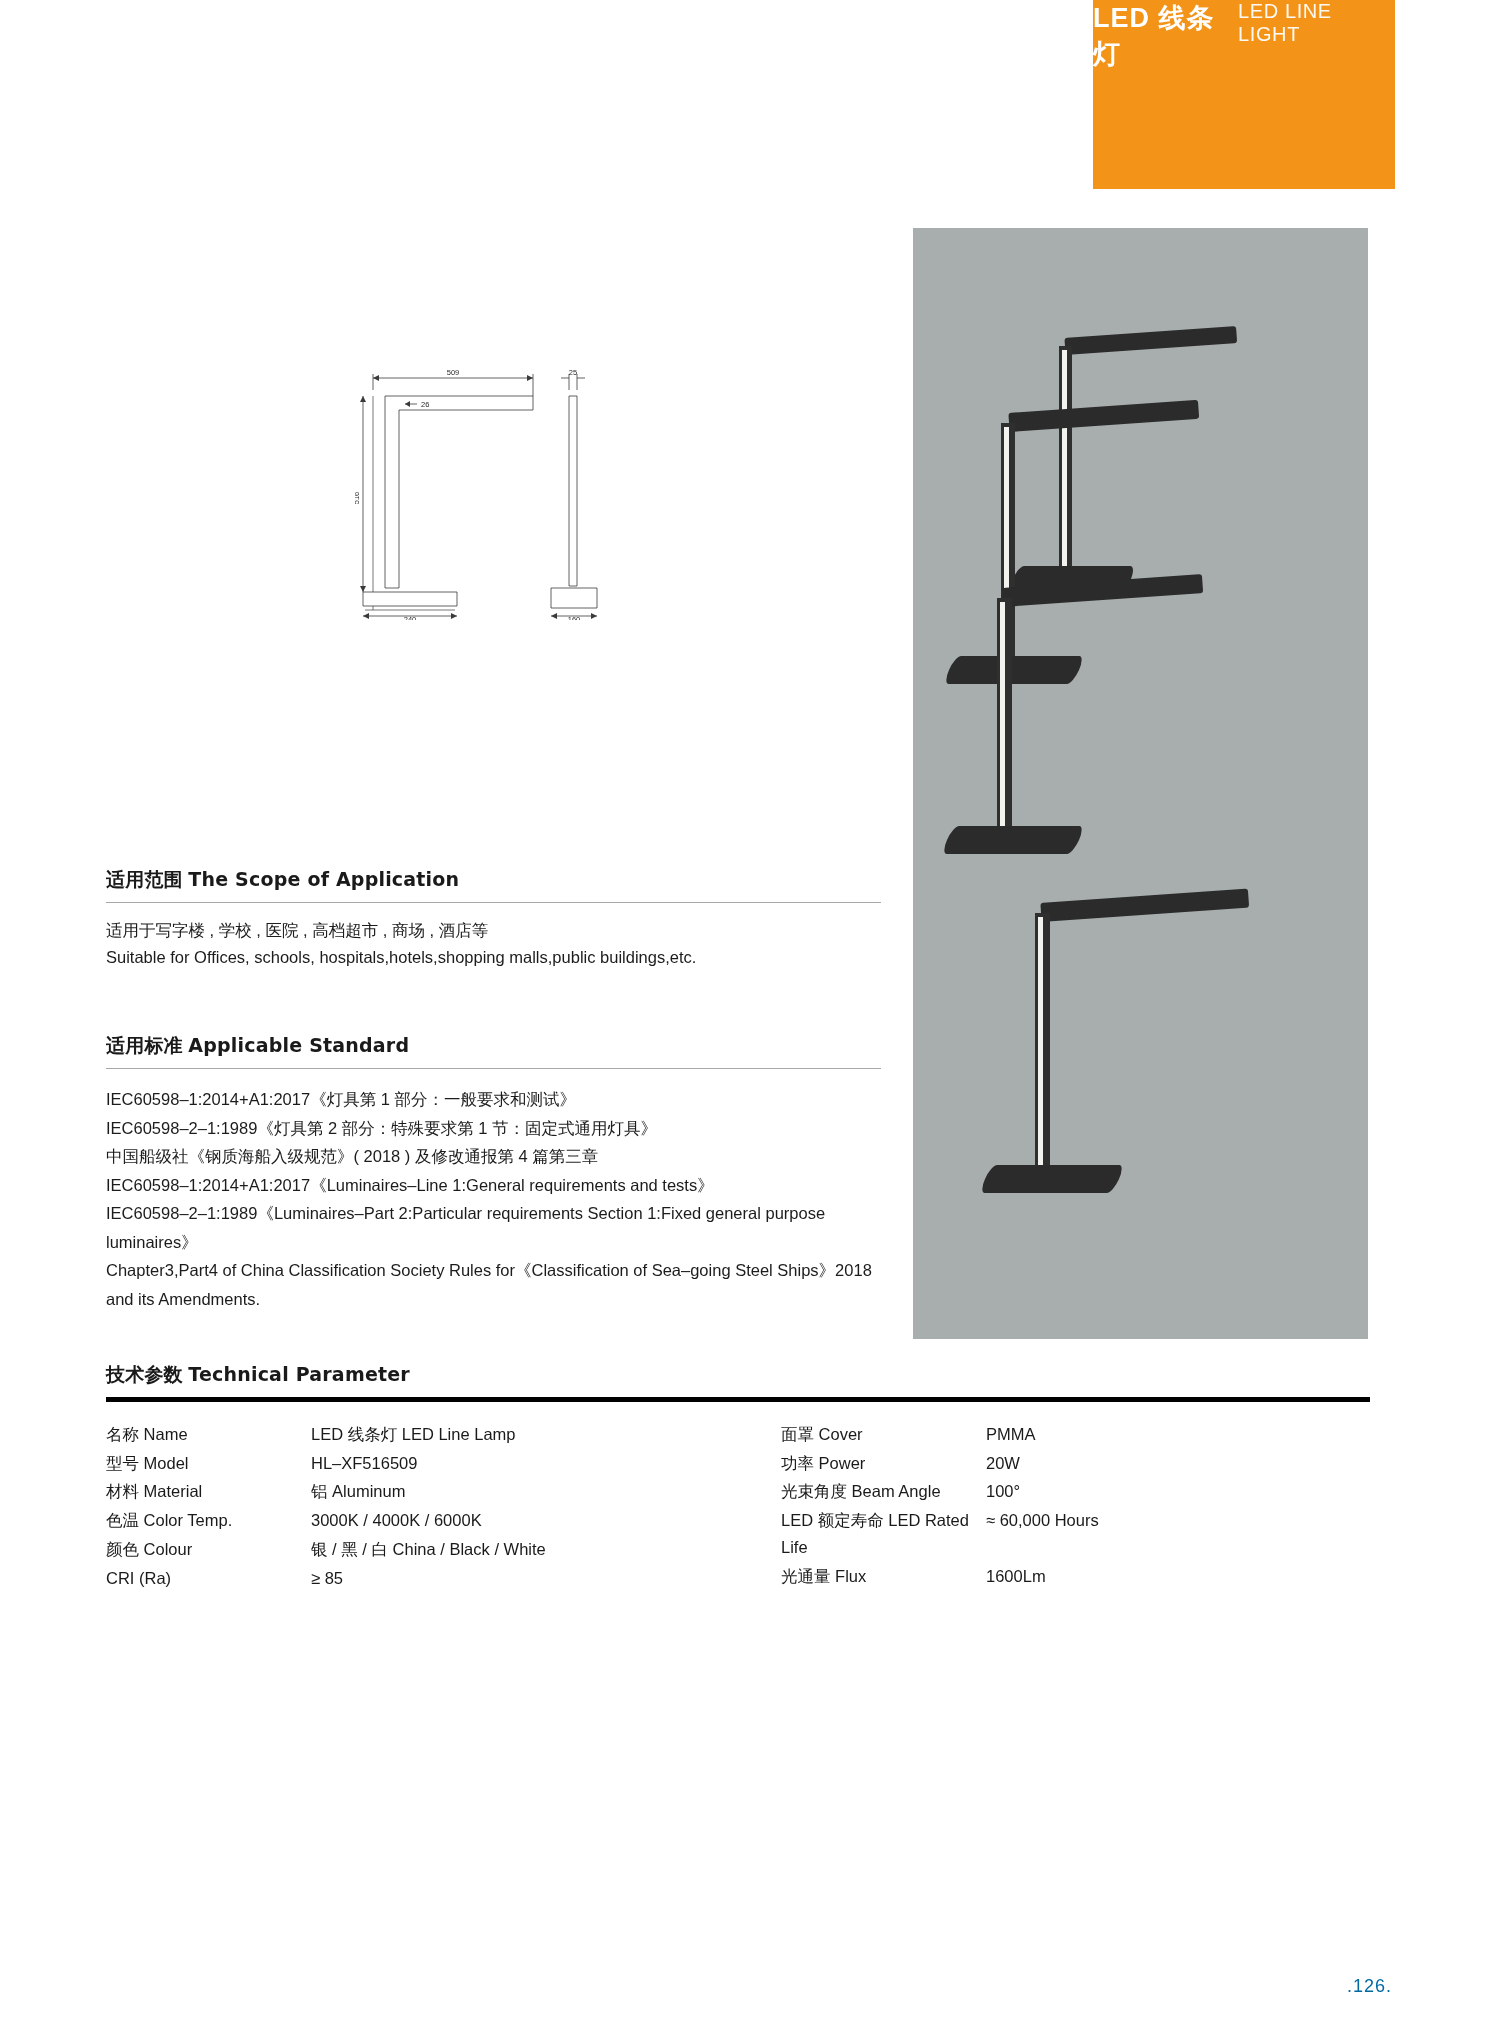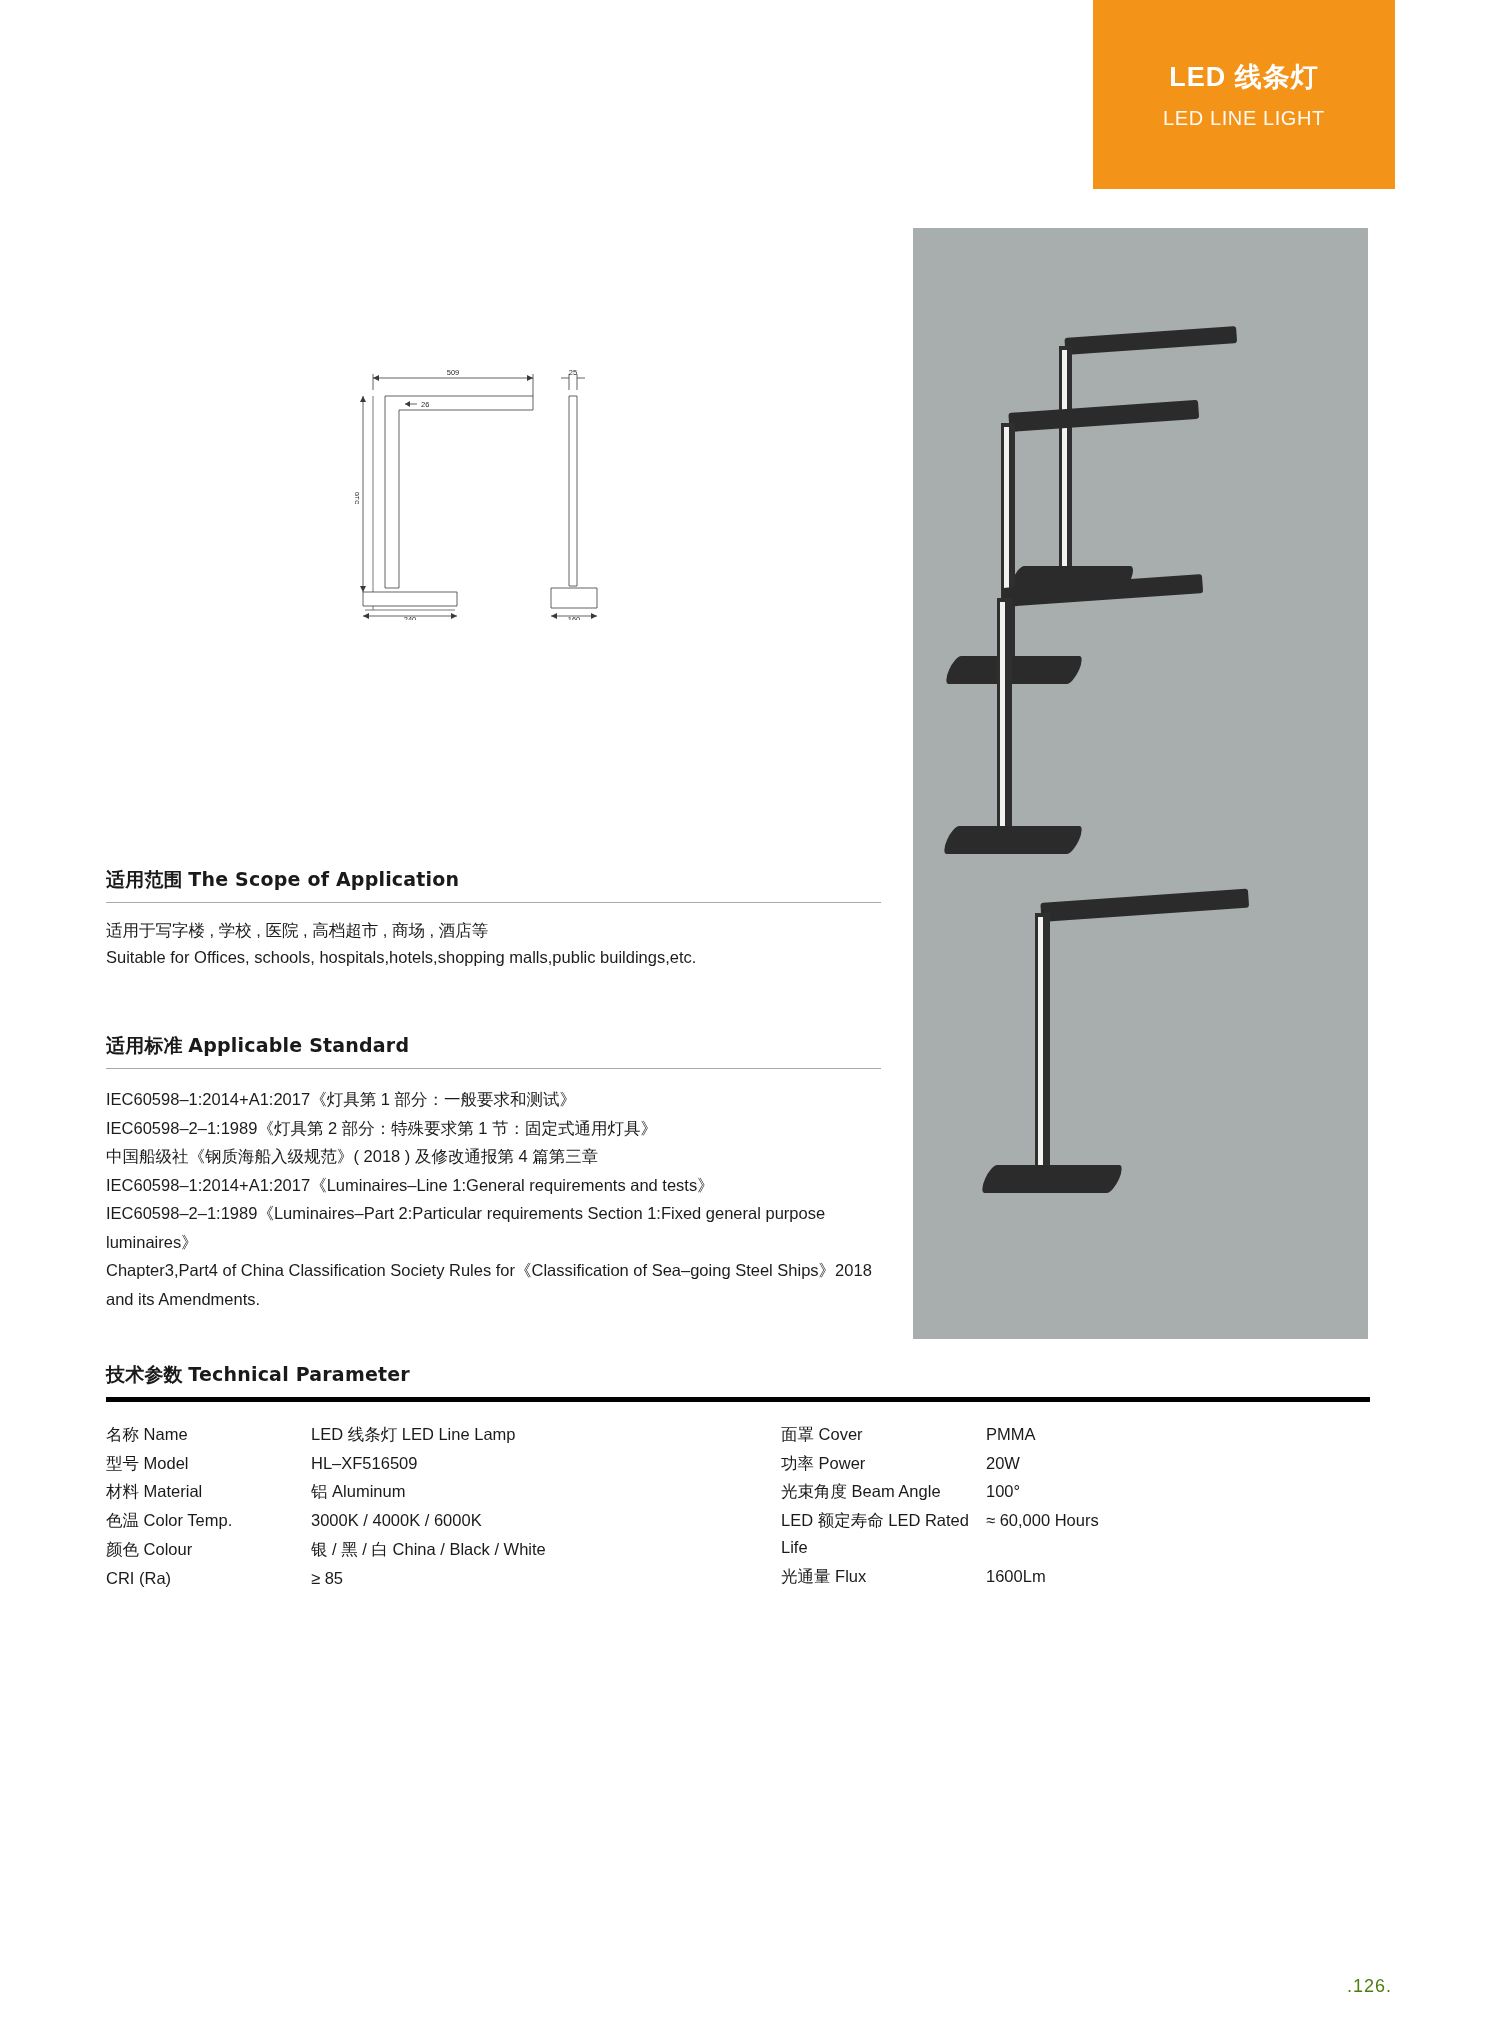--- a/index.html
+++ b/index.html
@@ -19,22 +19,22 @@
   
   .header-badge {
     position: absolute;
     top: 0;
     left: 1093px;
     width: 302px;
     height: 189px;
     background: #f39318;
     box-sizing: border-box;
     display: flex;
-    flex-direction: column;
-    align-items: center;
+    flex-direction: row;
+    align-items: flex-start;
     justify-content: center;
   }
   .header-badge .cn {
     color: #ffffff;
     font-size: 27px;
     font-weight: bold;
     letter-spacing: 1px;
     margin-bottom: 12px;
   }
   .header-badge .en {
@@ -153,21 +153,21 @@
   .tech-row .k { width: 205px; flex: 0 0 205px; }
   .tech-row .v { flex: 1; }
 
   
   .page-num {
     position: absolute;
     right: 108px;
     bottom: 38px;
     font-size: 18px;
     letter-spacing: 1px;
-    color: #4d7c0f;
+    color: #0369a1;
   }
 </style>
 </head>
 <body>
 
 <div class="header-badge">
   <div class="cn">LED 线条灯</div>
   <div class="en">LED LINE LIGHT</div>
 </div>
 

